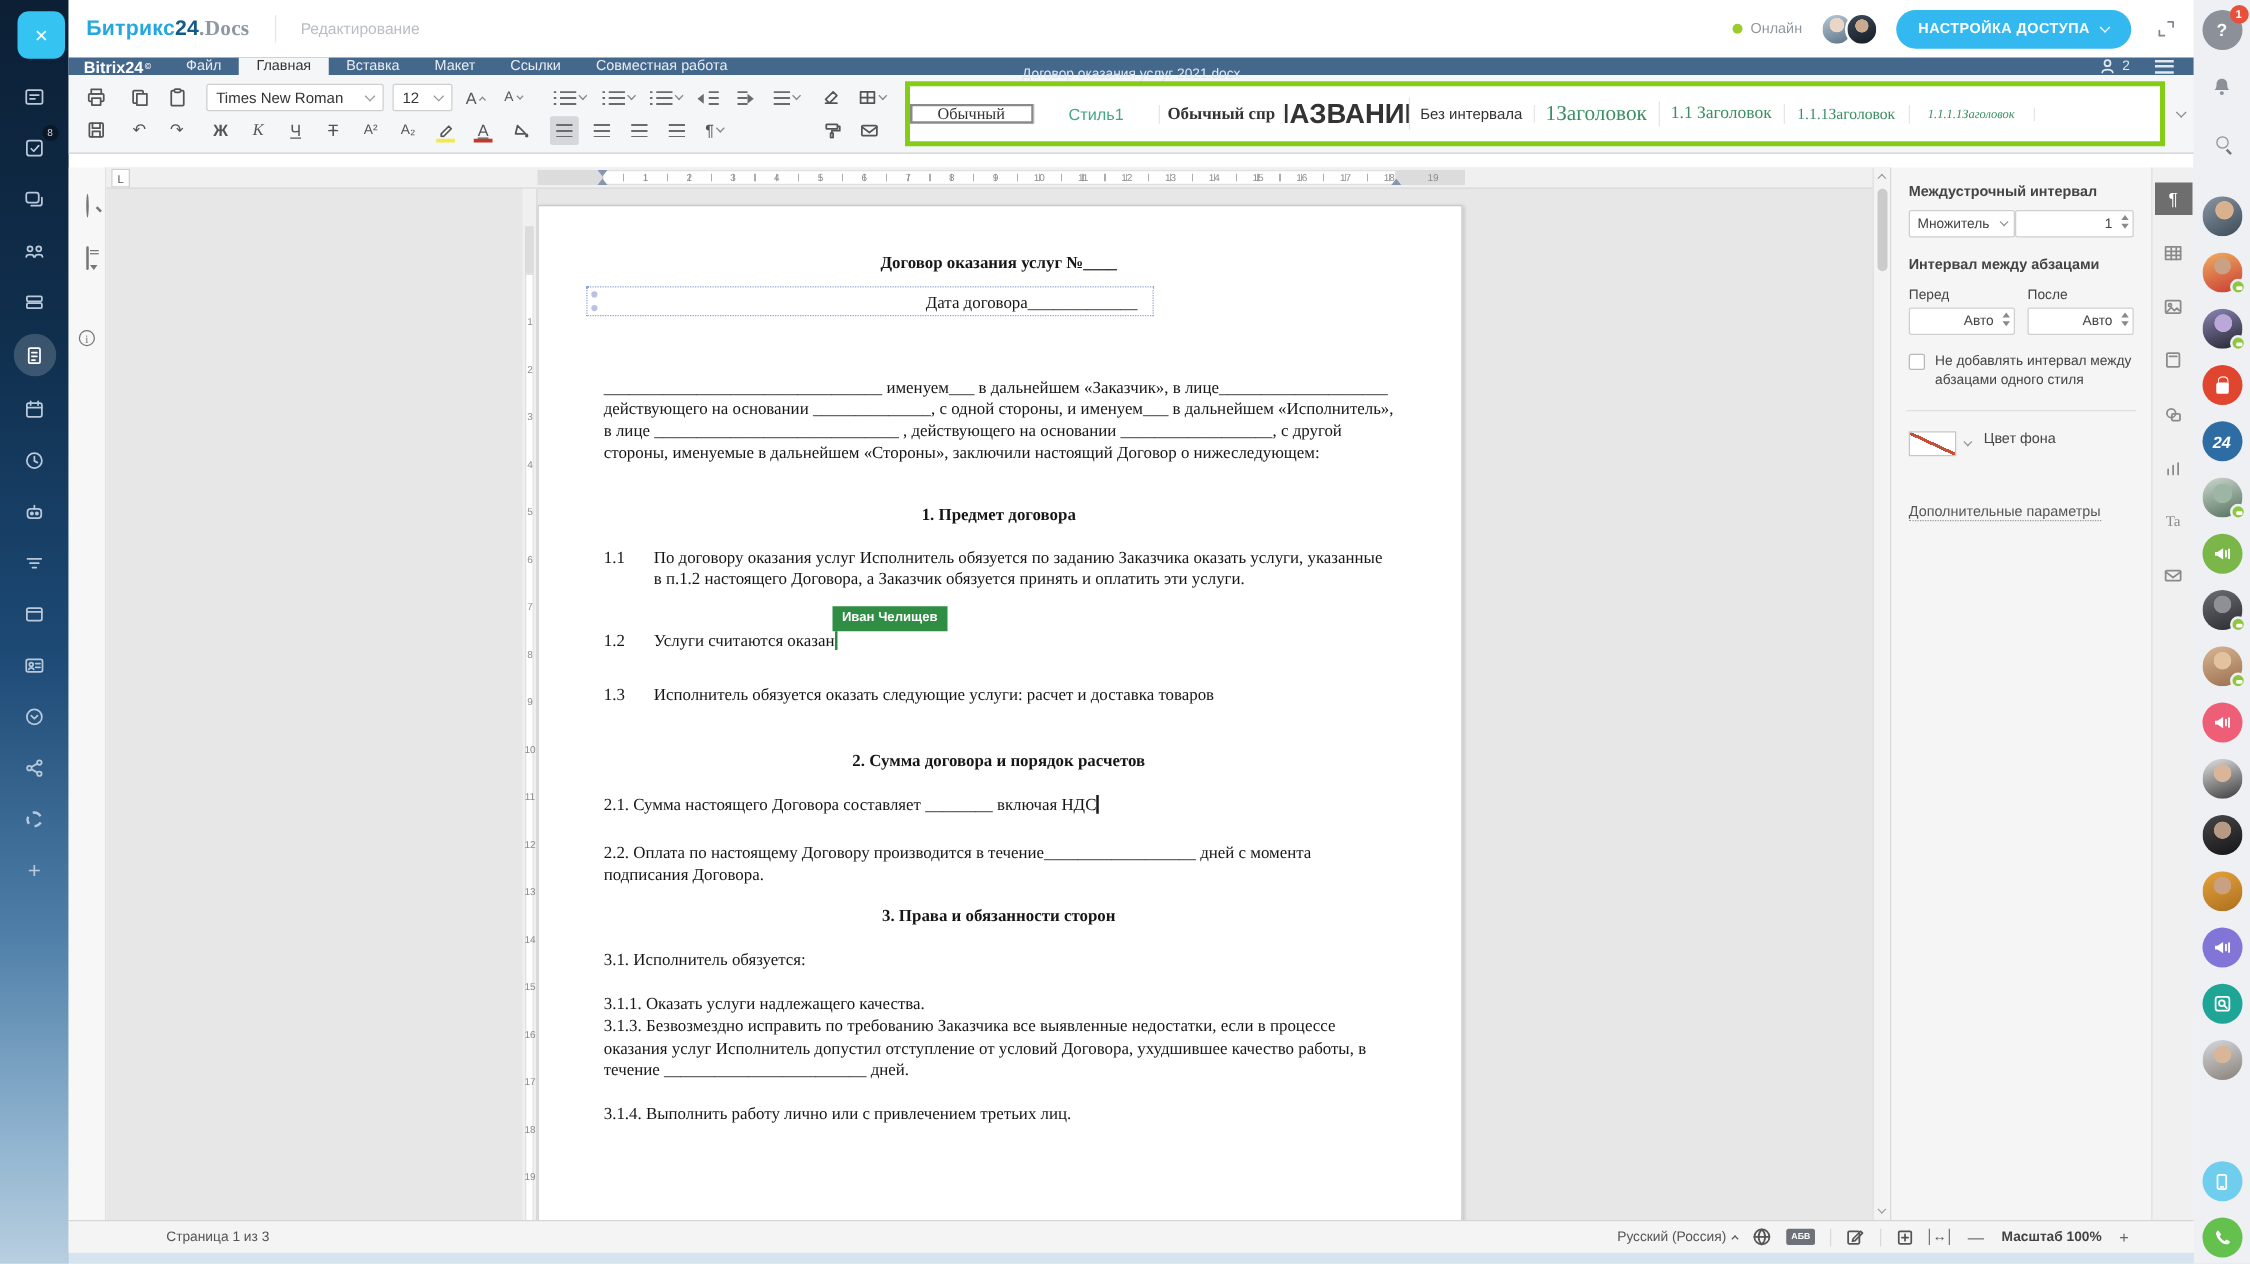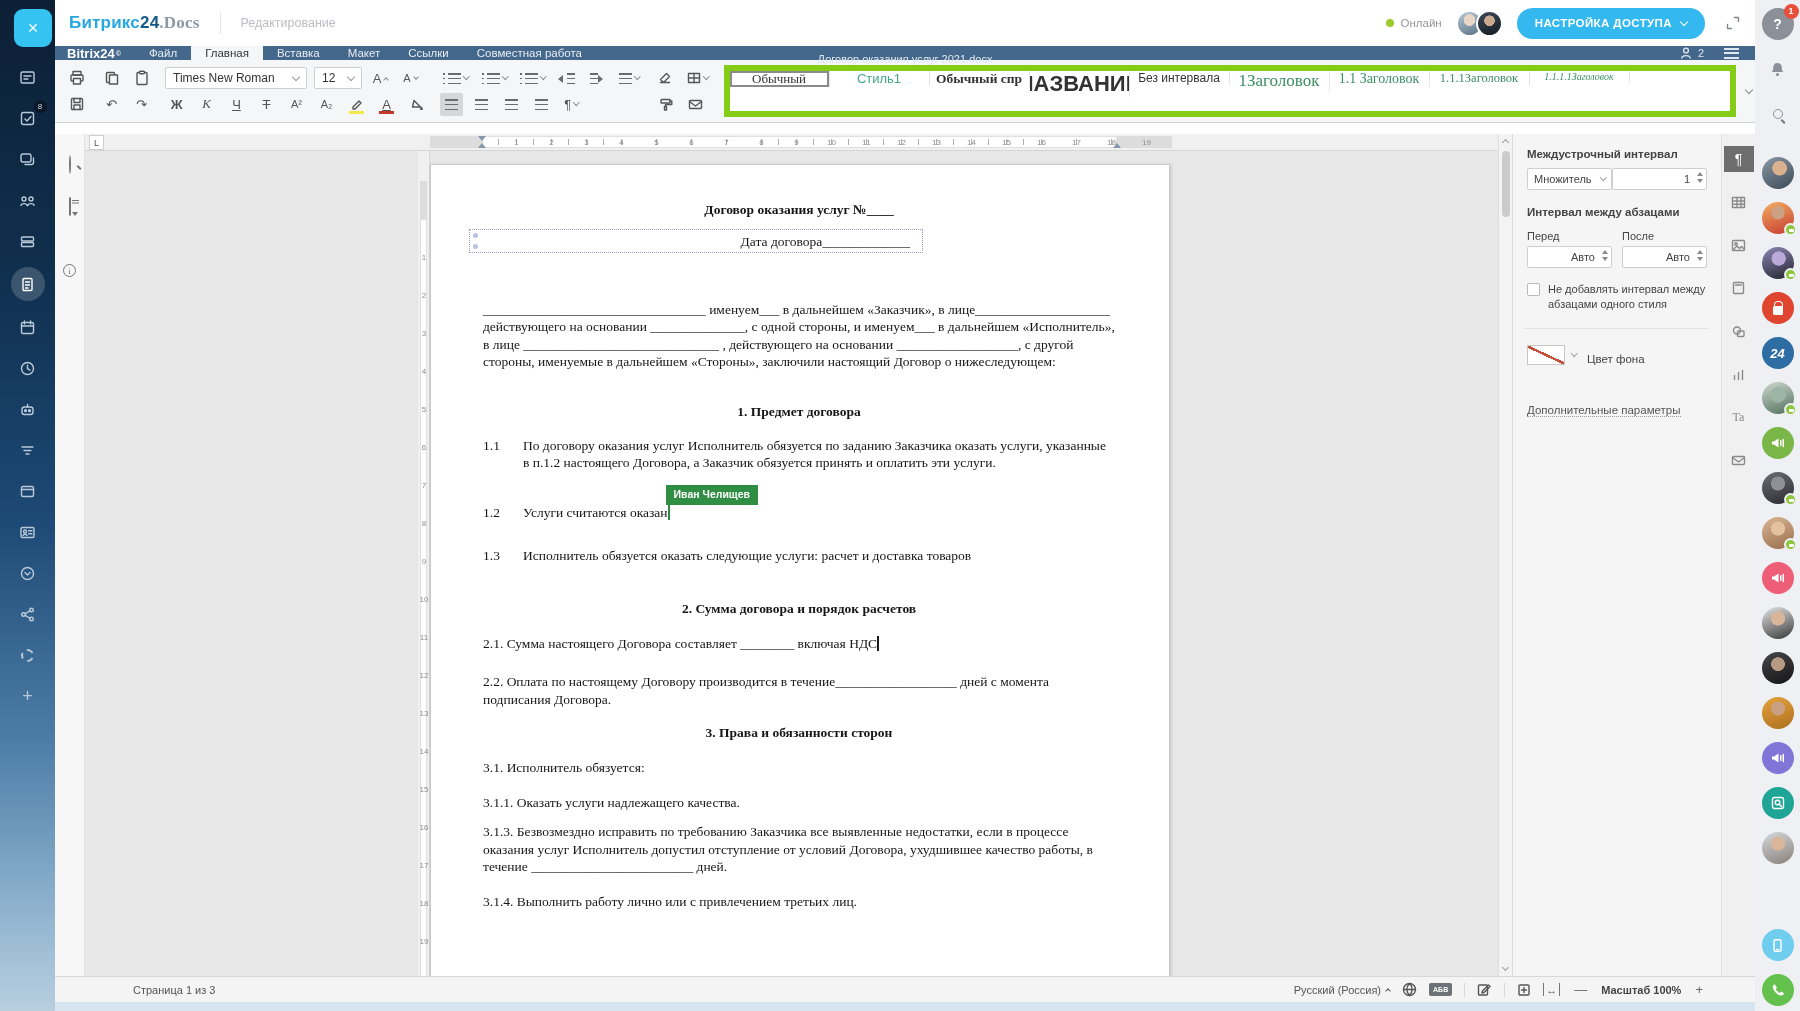--- a/index.html
+++ b/index.html
@@ -79,21 +79,21 @@
   .mark-r{position:absolute;left:4px;right:4px;bottom:2px;height:3px;background:#c0392b}
   .lines-ic{width:13px;height:11px;background:repeating-linear-gradient(#6b6b6b 0 1.5px,transparent 1.5px 4.75px)}
   .lines-dot{position:relative}
   .lines-dot::before{content:"";position:absolute;left:-5px;top:0;width:2px;height:11px;
     background:repeating-linear-gradient(#6b6b6b 0 1.5px,transparent 1.5px 4.75px)}
   .arr-r::after,.arr-l::after{content:"";position:absolute;right:2px;top:8px;border:4px solid transparent;border-left:5px solid #6b6b6b}
   .arr-l::after{border-left:none;border-right:5px solid #6b6b6b;right:auto;left:2px}
 
   
   .gallery-wrap{flex:1;display:flex;align-items:center;padding:2px 0 2px 6px}
-  .gallery{flex:1;display:flex;align-items:flex-start;height:52px;background:#fff;border:6px solid #84cc16}
+  .gallery{flex:1;display:flex;align-items:center;height:52px;background:#fff;border:4px solid #84cc16}
   .gcell{width:100px;flex:none;border-right:1px solid #e6e6e6;display:flex;align-items:center;justify-content:center;
     overflow:hidden;white-space:nowrap;font-family:"Liberation Serif",serif;color:#333;cursor:pointer}
   .gcell.on{box-shadow:inset 0 0 0 2px #8a8a8a}
   .s-normal{font-size:13px}.s-style1{font-size:13px;color:#43a884;font-family:"Liberation Sans",sans-serif}
   .s-bold{font-size:13.5px;font-weight:bold}
   .s-title{font-size:22px;font-weight:bold;font-family:"Liberation Sans",sans-serif}
   .s-nospace{font-size:12px;font-family:"Liberation Sans",sans-serif}
   .s-h1{font-size:17px;color:#3a8e63}.s-h2{font-size:14px;color:#3a8e63}
   .s-h3{font-size:12.5px;color:#3a8e63}.s-h4{font-size:10px;font-style:italic;color:#3a8e63}
   .gal-more{width:26px;display:flex;align-items:center;justify-content:center;cursor:pointer}
@@ -145,21 +145,21 @@
     border:1px solid #c9c9c9;box-shadow:1px 1px 3px rgba(0,0,0,.18)}
   .doc{padding:36px 54px 40px 52px;font-family:"Liberation Serif","DejaVu Serif",serif;
     font-size:13.5px;line-height:17.6px;color:#161616}
   .doc .center{text-align:center;font-weight:bold}
   .date-box{margin:10px 0 0 -14px;width:454px;height:24px;border:1px dotted #93a4cf;position:relative;
     text-align:right;padding:3px 12px 0 0}
   .date-box::before{content:"";position:absolute;left:3px;top:3px;bottom:3px;width:0;
     border-left:5px dotted #b9c3e0}
   .mt-intro{margin-top:48px}.mt-h1{margin-top:32px}.mt16{margin-top:16px}.mt32{margin-top:32px}
   .mt26{margin-top:26px}.mt35{margin-top:35px}.mt17{margin-top:17px}.mt21{margin-top:21px}
-  .mt13{margin-top:13px}.mt19{margin-top:12px}
+  .mt13{margin-top:13px}.mt19{margin-top:1px}
   .num-item{display:flex}
   .num-item .n{width:40px;flex:none}
   .num-item .t{flex:1}
   .caret-g{display:inline-block;width:2px;height:15px;background:#2e8b46;vertical-align:-3px;position:relative}
   .collab-flag{position:absolute;left:-2px;bottom:15px;background:#2f8d44;color:#fff;
     font:bold 10.5px/1 "Liberation Sans",sans-serif;padding:4px 8px 5px;white-space:nowrap}
   .caret-k{display:inline-block;width:1.5px;height:15px;background:#1a1a1a;vertical-align:-3px}
 
   
   .right-panel{position:absolute;right:34px;top:0;width:209px;bottom:0;background:#f5f5f5;
@@ -174,21 +174,21 @@
   .spin-arrs{position:absolute;right:3px;top:3px;display:flex;flex-direction:column;gap:3px}
   .spin-arrs i{width:0;height:0;border-left:3.5px solid transparent;border-right:3.5px solid transparent;display:block;cursor:pointer}
   .spin-arrs .up{border-bottom:4px solid #8a8a8a}
   .spin-arrs .dn{border-top:4px solid #8a8a8a}
   .rp-lbl{font-size:11px;margin:4px 0 4px}
   .rp-two{display:flex;gap:10px}
   .rp-two>div{flex:1}
   .rp-check{display:flex;gap:8px;margin-top:14px;font-size:11px;line-height:15px;align-items:flex-start}
   .cbox{width:13px;height:13px;background:#fff;border:1px solid #b9b9b9;border-radius:2px;flex:none;margin-top:1px;cursor:pointer}
   .rp-hr{height:1px;background:#e0e0e0;margin:16px -2px}
-  .swatch-row{display:flex;align-items:flex-end;gap:12px}
+  .swatch-row{display:flex;align-items:flex-start;gap:12px}
   .swatch{width:38px;height:20px;background:#fff;border:1px solid #c6c6c6;position:relative;cursor:pointer;
     background-image:linear-gradient(25deg,transparent 46%,#c4503a 46%,#c4503a 54%,transparent 54%)}
   .swatch .chev{position:absolute;right:-12px;top:8px;border-color:#999;width:4.5px;height:4.5px}
   .swatch-lbl{font-size:11.5px;margin-left:10px}
   .rp-link{margin-top:39px;font-size:11.5px;color:#555;border-bottom:1px dotted #9a9a9a;display:inline-block;cursor:pointer}
 
   
   .right-strip{position:absolute;right:0;top:0;width:34px;bottom:0;background:#f0f0f0;border-left:1px solid #e0e0e0;
     display:flex;flex-direction:column;align-items:center;padding-top:12px;gap:17px;color:#8a8a8a}
   .rs-ic{width:30px;height:26px;display:flex;align-items:center;justify-content:center;cursor:pointer;font-size:14px}

